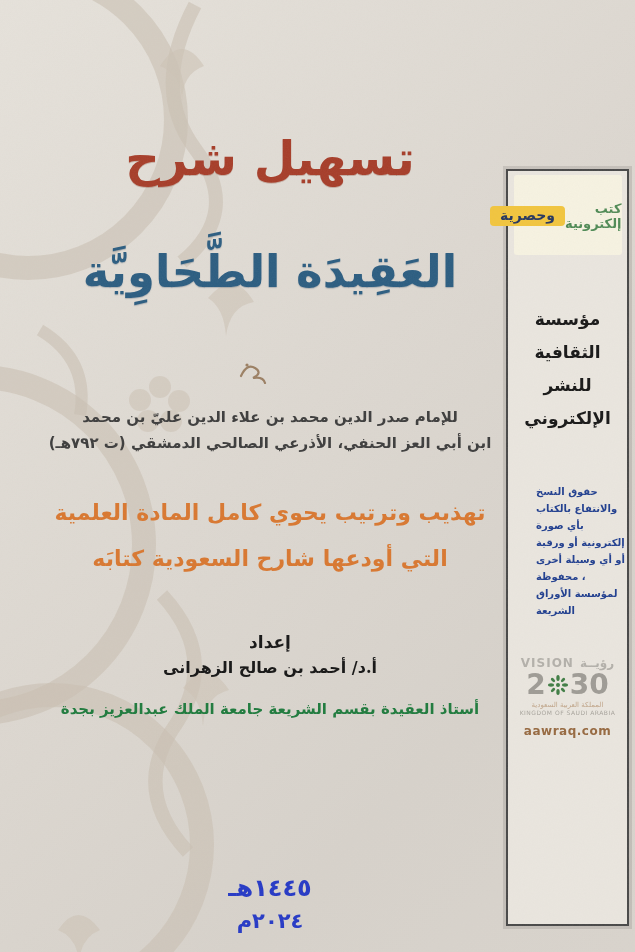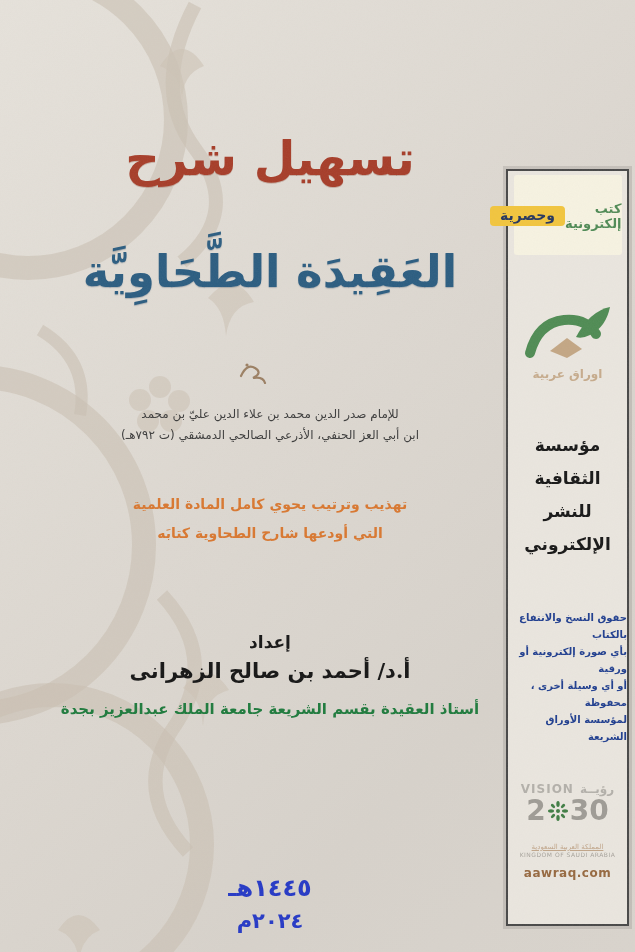--- a/index.html
+++ b/index.html
@@ -20,30 +20,30 @@
     text-shadow:0 1px 0 rgba(120,40,20,.25);
   }
   .main-title{
     position:absolute;left:0;top:232px;width:100%;
     font-size:45px;font-weight:700;color:#2a5c80;line-height:1.25;
     text-shadow:0 1px 1px rgba(30,60,90,.25);
   }
   .flourish{position:absolute;left:198px;top:348px;}
   .author-block{
     position:absolute;left:0;top:392px;width:100%;
-    font-size:12px;font-weight:400;color:#3c3c3c;line-height:1.75;
+    font-size:15px;font-weight:700;color:#3c3c3c;line-height:1.75;
   }
   .subtitle-block{
     position:absolute;left:0;top:478px;width:100%;
-    font-size:14px;font-weight:700;color:#d9772f;line-height:2.1;
+    font-size:22px;font-weight:700;color:#d9772f;line-height:2.1;
   }
   .prep-label{position:absolute;left:0;top:620px;width:100%;font-size:17px;font-weight:700;color:#151515;}
   .prep-name{
     position:absolute;left:0;top:646px;width:100%;
-    font-size:21px;font-weight:700;color:#141414;
+    font-size:16px;font-weight:700;color:#141414;
     font-family:"DejaVu Serif","DejaVu Sans",serif;
   }
   .prep-title{position:absolute;left:0;top:688px;width:100%;font-size:15px;font-weight:700;color:#1d7a3c;}
   .dates{position:absolute;left:0;top:858px;width:100%;color:#2438c6;font-weight:700;line-height:1.5;}
   .date-h{font-size:24px;}
   .date-g{font-size:21px;}
   
   .sidebar{
     position:absolute;left:506px;top:169px;width:123px;height:757px;z-index:10;
     background:#eae6df;border:2px solid #474747;box-sizing:border-box;
@@ -56,26 +56,26 @@
   }
   .ebooks-label{font-size:13px;font-weight:700;color:#4f8a55;margin-top:3px;}
   .exclusive-badge{
     margin-top:4px;background:#f2c53d;color:#25365e;font-size:14px;font-weight:700;
     padding:1px 10px 3px;border-radius:4px;margin-left:15px;
   }
   .awraq-logo{margin-top:52px;display:flex;flex-direction:column;align-items:center;}
   .awraq-logo-text{font-size:12px;color:#c6ab8c;margin-top:2px;font-weight:700;}
   .publisher-words{margin-top:48px;text-align:center;}
   .publisher-words div{font-size:17px;font-weight:700;color:#161616;line-height:33px;}
-  .copyright{margin-top:48px;text-align:right;}
+  .copyright{margin-top:48px;text-align:left;padding-left:28px;}
   .copyright div{font-size:10px;font-weight:700;color:#1e3d8f;line-height:17px;}
   .vision{margin-top:38px;text-align:center;line-height:1;}
   .vision-row1{font-size:12px;color:#b3b0aa;font-weight:700;letter-spacing:1px;display:flex;gap:6px;justify-content:center;align-items:center;text-align:center;}
   .vision-year{font-size:28px;font-weight:700;color:#9e9b95;display:flex;align-items:center;justify-content:center;gap:1px;margin-top:2px;}
-  .vision-country-ar{font-size:7px;color:#c0a589;margin-top:19px;text-decoration:underline;}
+  .vision-country-ar{font-size:7px;color:#c0a589;margin-top:3px;}
   .vision-country-en{font-size:6px;color:#a8a49d;letter-spacing:.5px;margin-top:1px;}
   .website{font-size:12px;font-weight:700;color:#96683f;margin-top:8px;letter-spacing:.5px;}
 </style>
 </head>
 <body>
 
 <div class="page">
 
   <svg class="layer ornament" width="635" height="952" viewBox="0 0 635 952" aria-hidden="true">
     <g stroke="#c9bfb2" fill="none" stroke-opacity="0.6">
@@ -105,21 +105,21 @@
     <svg class="flourish" width="30" height="24" viewBox="0 0 30 24" aria-hidden="true">
       <path d="M3 16 q6 -13 14 -8 q8 5 -2 10 q10 -2 12 5" stroke="#9b7f63" stroke-width="2.2" fill="none" stroke-linecap="round"></path>
       <circle cx="9" cy="5" r="1.6" fill="#9b7f63"></circle>
     </svg>
     <div class="author-block">
       <div>للإمام صدر الدين محمد بن علاء الدين عليّ بن محمد</div>
       <div>ابن أبي العز الحنفي، الأذرعي الصالحي الدمشقي (ت ٧٩٢هـ)</div>
     </div>
     <div class="subtitle-block">
       <div>تهذيب وترتيب يحوي كامل المادة العلمية</div>
-      <div>التي أودعها شارح الطحاوية كتابَه</div>
+      <div>التي أودعها شارح السعودية كتابَه</div>
     </div>
     <div class="prep-label">إعداد</div>
     <div class="prep-name">أ.د/ أحمد بن صالح الزهرانى</div>
     <div class="prep-title">أستاذ العقيدة بقسم الشريعة جامعة الملك عبدالعزيز  بجدة</div>
     <div class="dates">
       <div class="date-h">١٤٤٥هـ</div>
       <div class="date-g">٢٠٢٤م</div>
     </div>
   </div>
 
@@ -136,28 +136,20 @@
           <rect x="28" y="3" width="22" height="32" rx="2" fill="#f7f3e2"></rect>
           <path d="M33 9 h12 M33 14 h12 M36 20 h6"></path>
           <circle cx="39" cy="46" r="1.6"></circle>
           <path d="M30 55 v4 h18 v-4 M20 63 h38"></path>
         </g>
       </svg>
       <div class="ebooks-label">كتب إلكترونية</div>
       <div class="exclusive-badge">وحصرية</div>
     </div>
 
-    <div class="awraq-logo">
-      <svg width="96" height="58" viewBox="0 0 96 58" aria-hidden="true">
-        <path d="M10 46 Q18 16 44 13 Q66 11 76 27" stroke="#4e8b53" stroke-width="10" fill="none" stroke-linecap="round"></path>
-        <path d="M56 30 q14 -26 34 -30 q-4 20 -20 28 q-8 4 -14 2 z" fill="#4e8b53"></path>
-        <path d="M30 44 l17 -13 l15 11 l-15 9 z" fill="#c3a684"></path>
-      </svg>
-      <div class="awraq-logo-text">اوراق عربية</div>
-    </div>
 
     <div class="publisher-words">
       <div>مؤسسة</div>
       <div>الثقافية</div>
       <div>للنشر</div>
       <div>الإلكتروني</div>
     </div>
 
     <div class="copyright">
       <div>حقوق النسخ والانتفاع بالكتاب</div>

